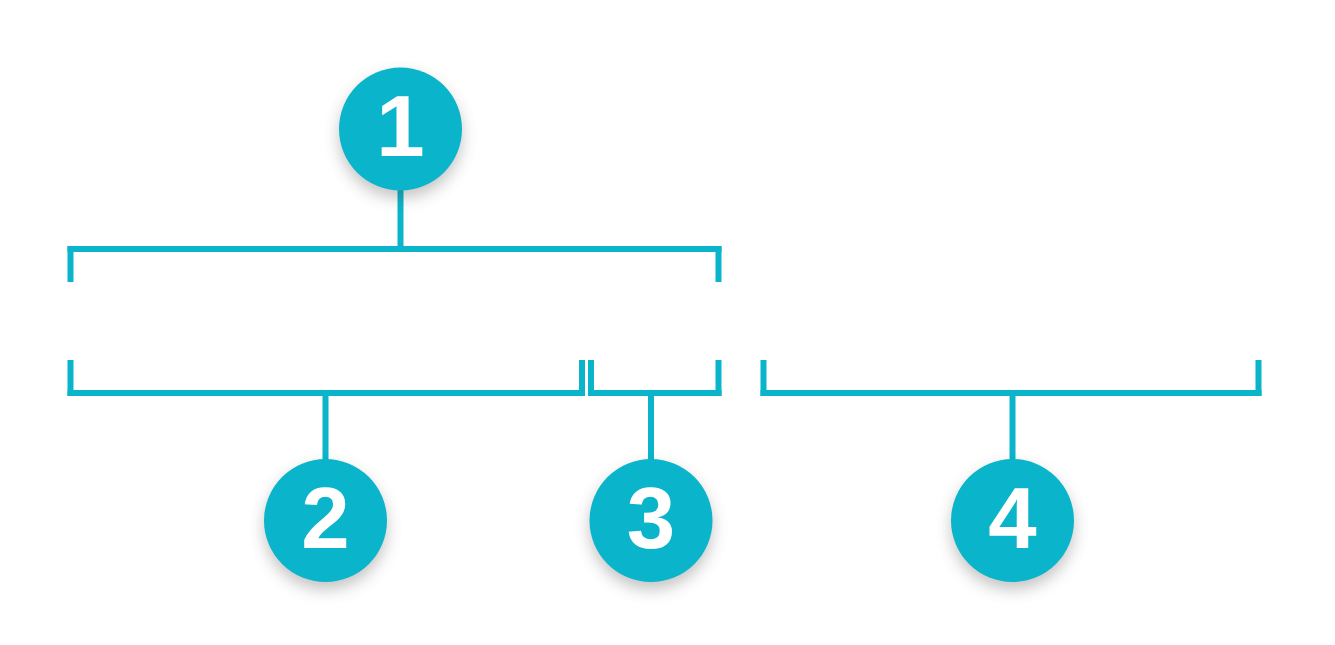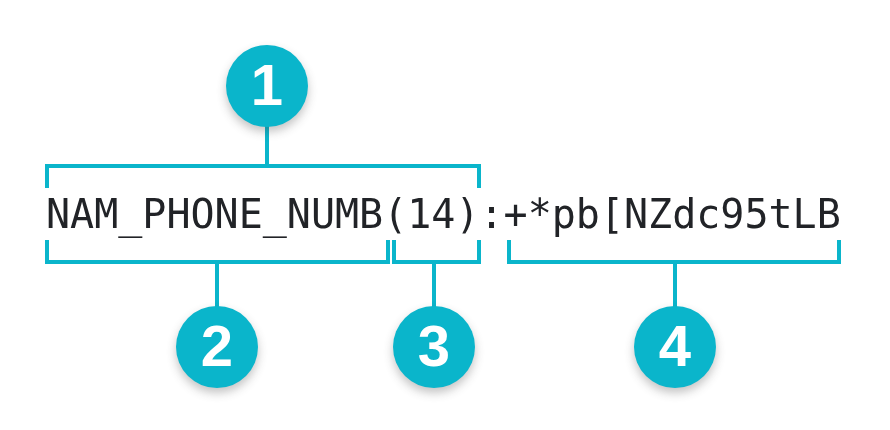--- a/index.html
+++ b/index.html
@@ -74,21 +74,20 @@
 <body>
 
 <div class="canvas">
 
   <div class="stem" style="left:265px; top:124px; height:40px;"></div>
   <div class="bracket top" style="left:45px; top:164px; width:436px; height:24px;"></div>
   <div class="badge" style="left:226px; top:45px;">
     <span>1</span>
   </div>
 
-  <div class="code"><span>NAM_PHONE_NUMB</span><span>(14)</span><span>:</span><span>+*pb[NZdc95tLB</span></div>
 
   <div class="bracket bottom" style="left:45px; top:240px; width:345px; height:24px;"></div>
   <div class="stem" style="left:215px; top:264px; height:44px;"></div>
   <div class="badge" style="left:176px; top:306px;">
     <span>2</span>
   </div>
 
   <div class="bracket bottom" style="left:392px; top:240px; width:89px; height:24px;"></div>
   <div class="stem" style="left:432px; top:264px; height:44px;"></div>
   <div class="badge" style="left:393px; top:306px;">

